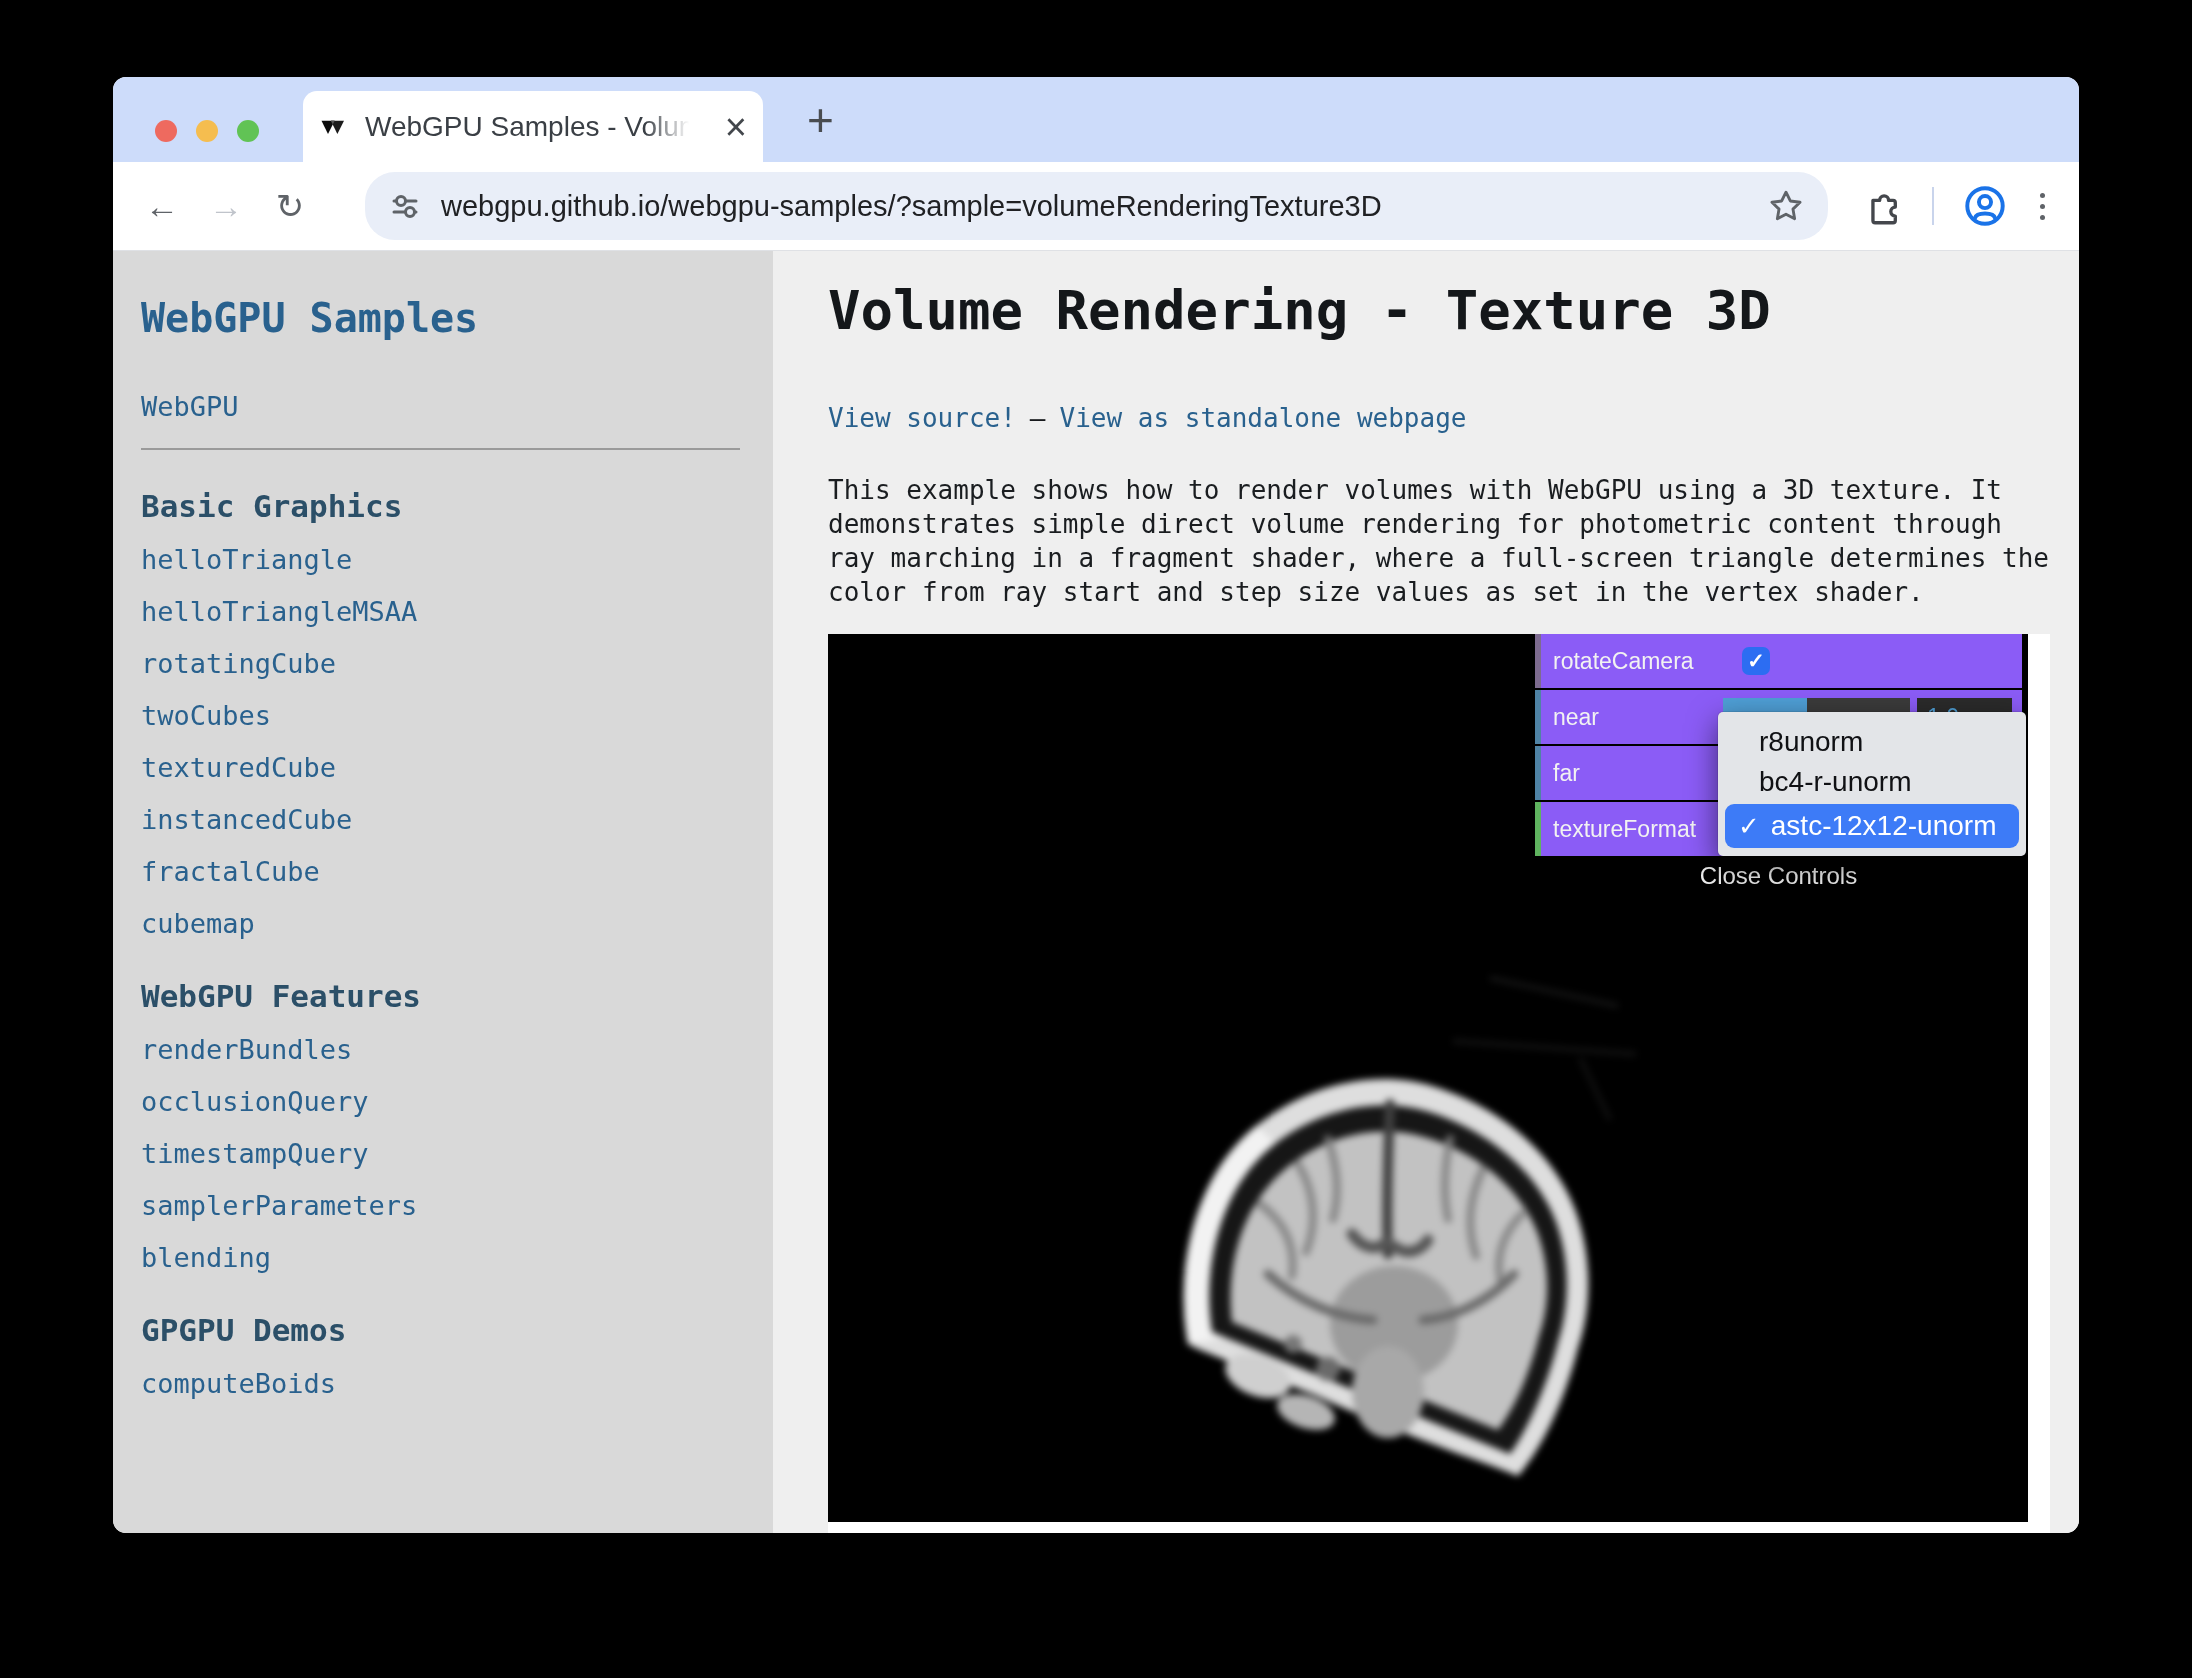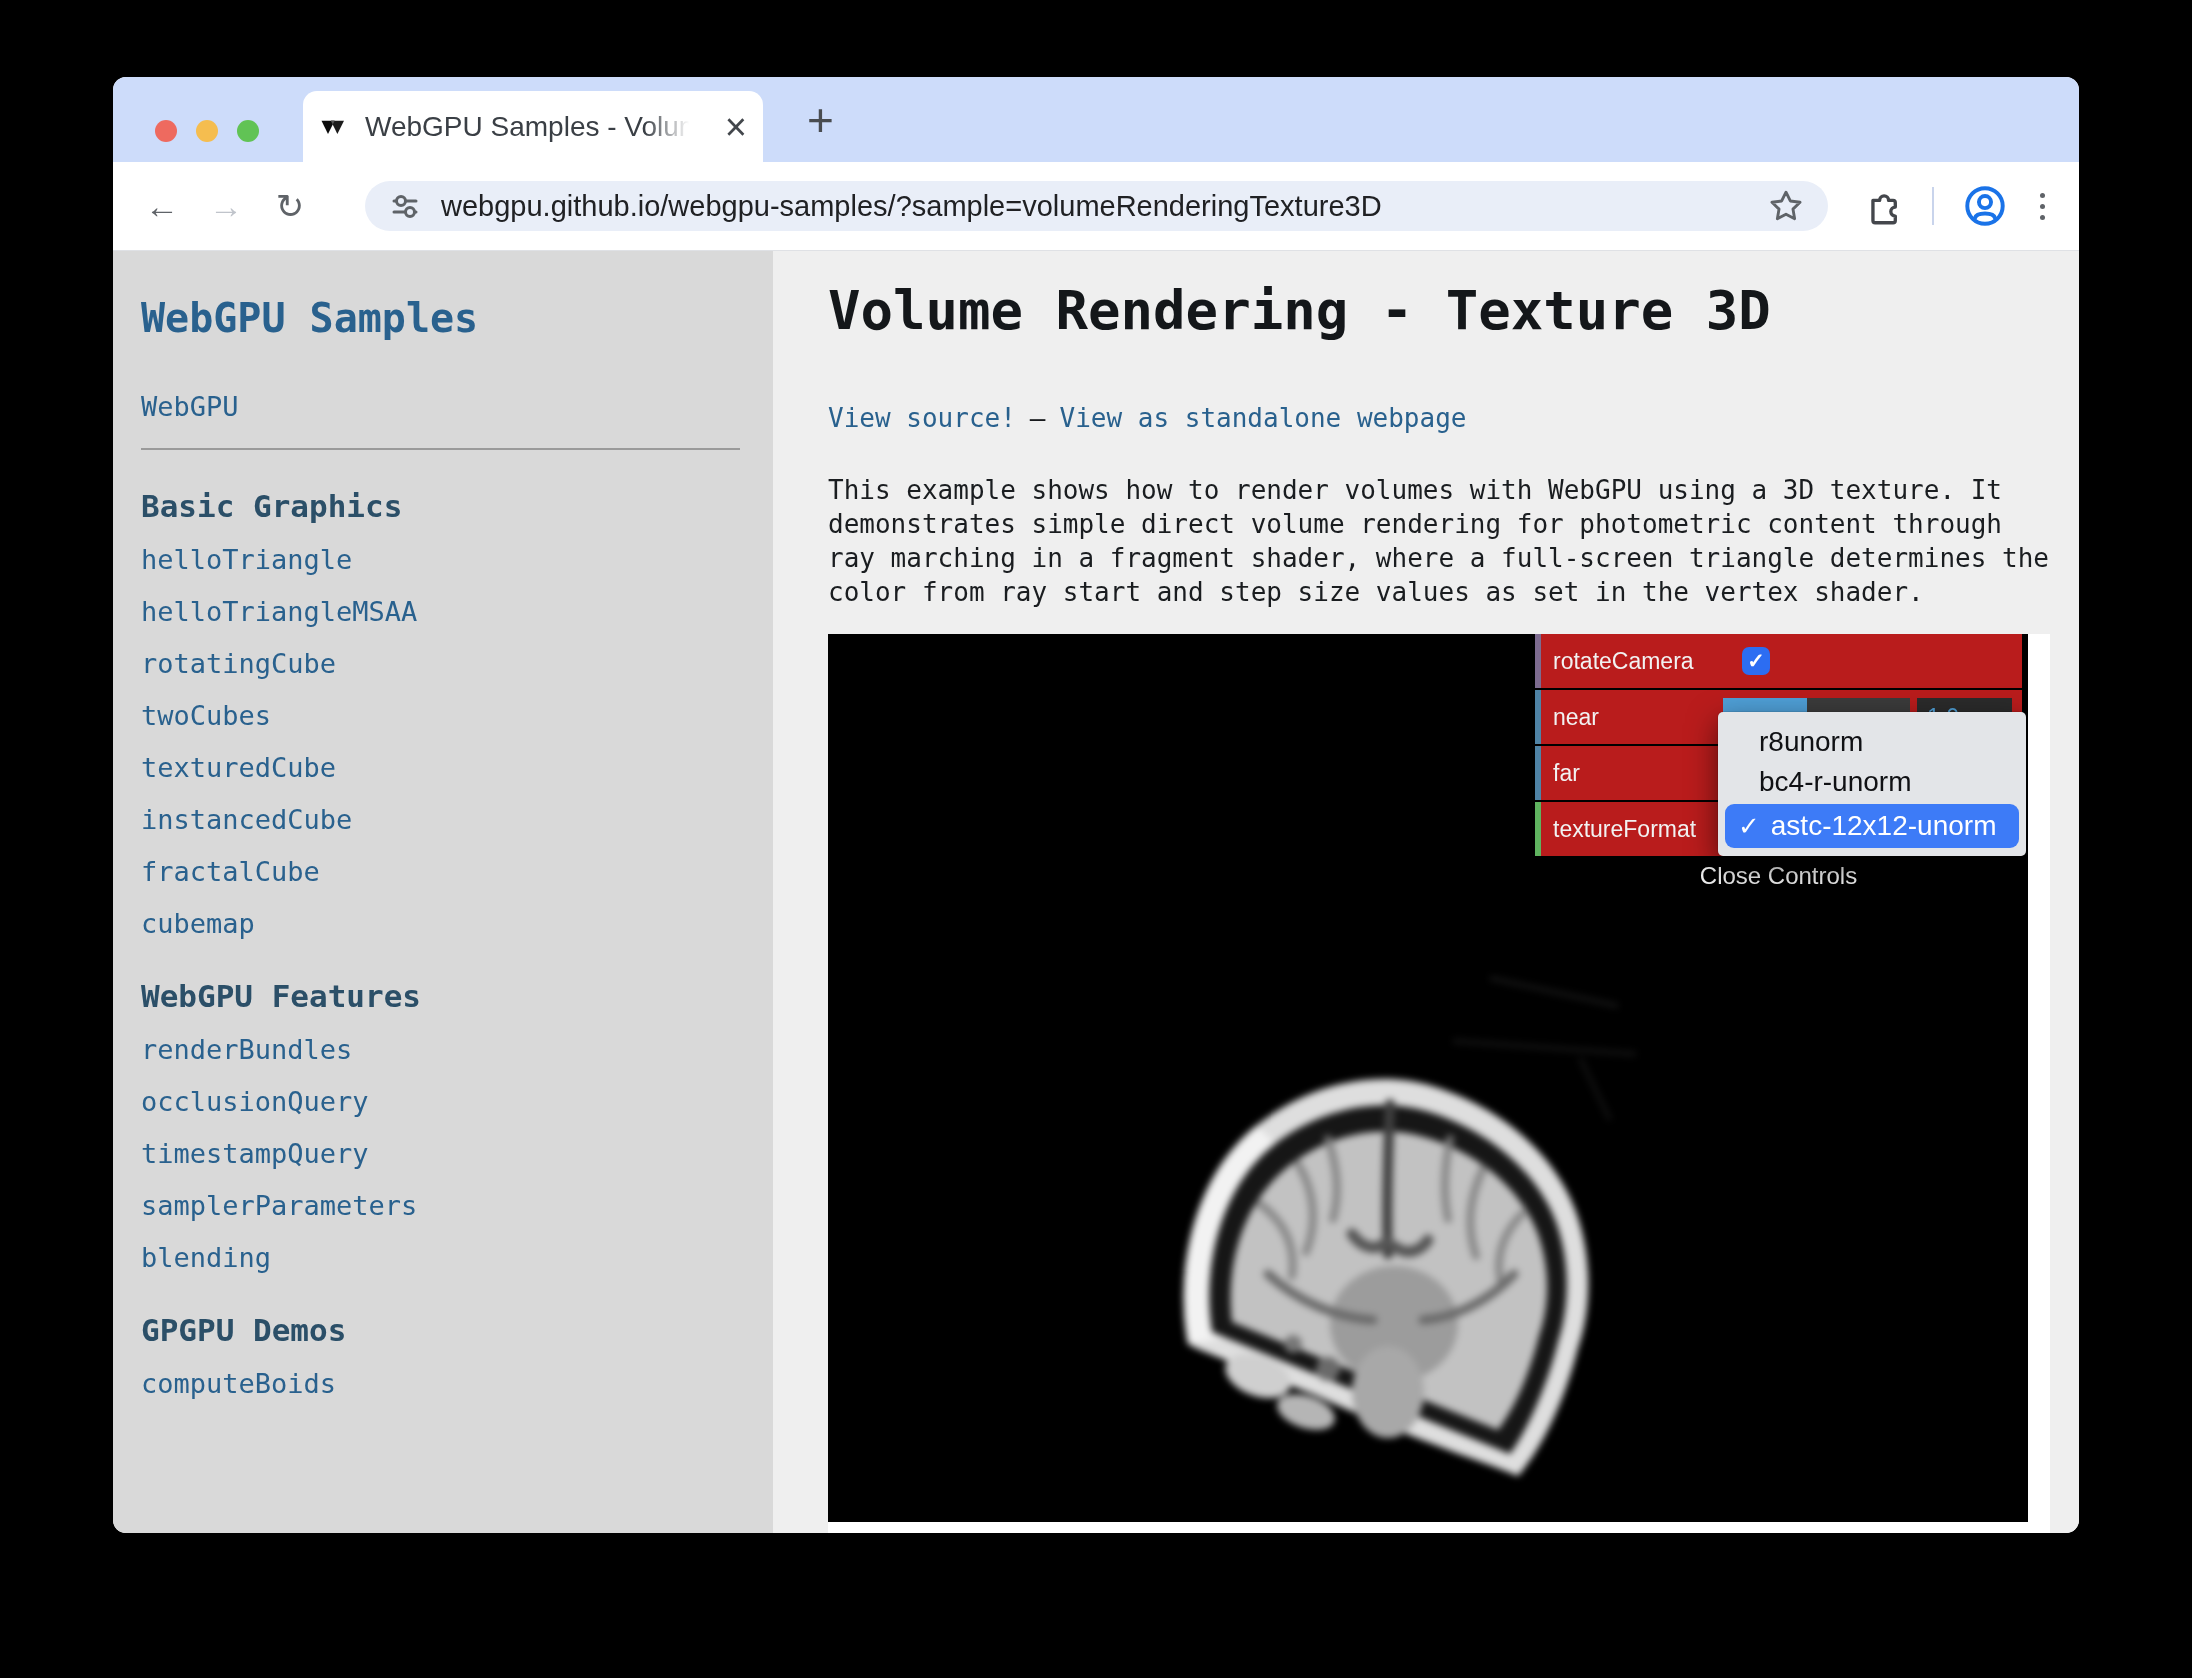--- a/index.html
+++ b/index.html
@@ -24,21 +24,21 @@
        background:linear-gradient(to right, rgba(255,255,255,0), #fff 85%);}
   .tab-close{margin-left:auto;font-size:38px;color:#43474c;line-height:38px;cursor:default;}
   .newtab{position:absolute;left:694px;top:16px;font-size:46px;font-weight:300;color:#494c50;line-height:54px;}
 
   
   .toolbar{height:88px;background:#fff;border-bottom:1px solid #dfe1e5;display:flex;
            align-items:center;padding:0 30px 0 26px;flex:none;box-sizing:content-box;}
   .nav-ico{width:46px;height:46px;display:flex;align-items:center;justify-content:center;
            font-size:34px;color:#5f6368;flex:none;margin-right:18px;}
   .nav-ico.disabled{color:#c0c4cb;}
-  .url-pill{flex:1;height:50px;background:#e9eef8;border-radius:30px;margin-left:34px;margin-right:36px;
+  .url-pill{flex:1;height:68px;background:#e9eef8;border-radius:30px;margin-left:34px;margin-right:36px;
             display:flex;align-items:center;padding:0 24px;min-width:0;}
   .url-text{font-size:29px;color:#202124;margin-left:20px;white-space:nowrap;overflow:hidden;}
   .pill-star{margin-left:auto;flex:none;display:flex;}
   .tool-right{display:flex;align-items:center;gap:30px;flex:none;}
   .vsep{width:2px;height:38px;background:#c9d4ec;}
   .dots{display:flex;flex-direction:column;gap:6px;padding:4px;}
   .dots span{width:5px;height:5px;border-radius:50%;background:#5f6368;}
 
   
   .content{flex:1;display:flex;min-height:0;}
@@ -61,21 +61,21 @@
   .links-row a{color:#29618e;text-decoration:none;cursor:pointer;}
   .desc{position:absolute;left:55px;top:222px;width:1232px;font-size:26px;line-height:34px;color:#1a1d20;margin:0;}
 
   .iframe-box{position:absolute;left:55px;top:383px;width:1222px;height:899px;background:#fff;}
   .gpu-canvas{position:absolute;left:0;top:0;width:1200px;height:888px;background:#000;overflow:hidden;}
   .brain-svg{position:absolute;left:0;top:0;filter:blur(3.5px);}
 
   
   .gui{position:absolute;left:707px;top:0;width:487px;z-index:10;
        font-family:"Liberation Sans",sans-serif;}
-  .gui-row{height:54px;margin-bottom:2px;background:#b91c1c;display:flex;align-items:center;
+  .gui-row{height:54px;margin-bottom:2px;background:#8b5cf6;display:flex;align-items:center;
            padding-left:12px;box-sizing:border-box;border-left:6px solid #888;}
   .gui-row.bool{border-left-color:#7d6b8f;}
   .gui-row.num{border-left-color:#4f83a5;}
   .gui-row.sel{border-left-color:#5fb35f;}
   .gui-label{font-size:23px;color:#f2f2f2;flex:none;}
   .gui-row.bool .gui-label{width:189px;}
   .gui-row.num .gui-label,.gui-row.sel .gui-label{width:170px;}
   .checkbox{width:28px;height:28px;border-radius:7px;background:#2c6df2;display:flex;
             align-items:center;justify-content:center;color:#fff;font-size:21px;font-weight:700;}
   .slider{width:187px;height:38px;background:#3b3b3b;flex:none;position:relative;}

